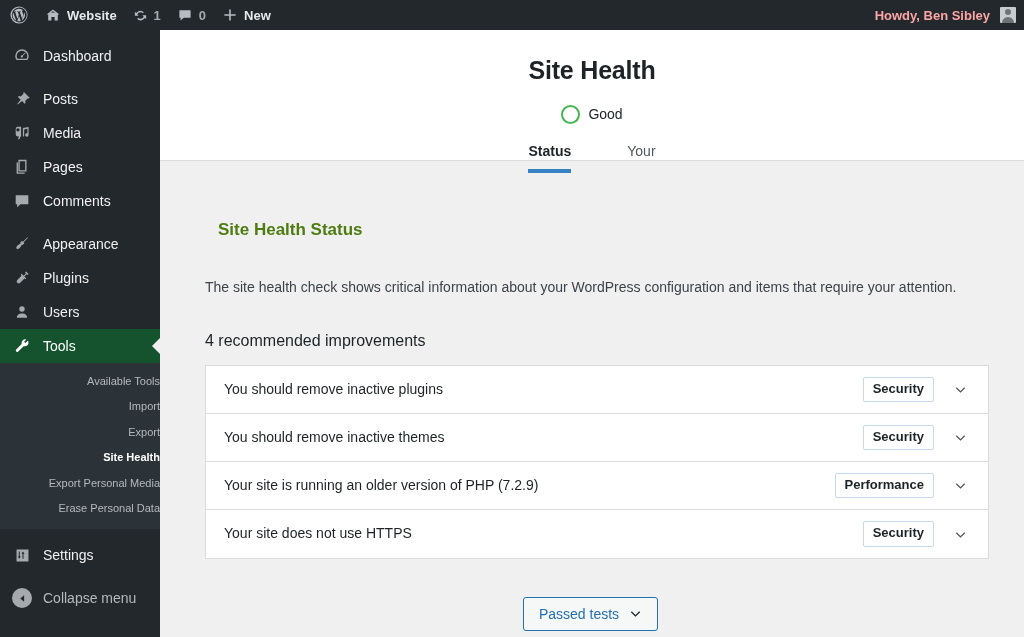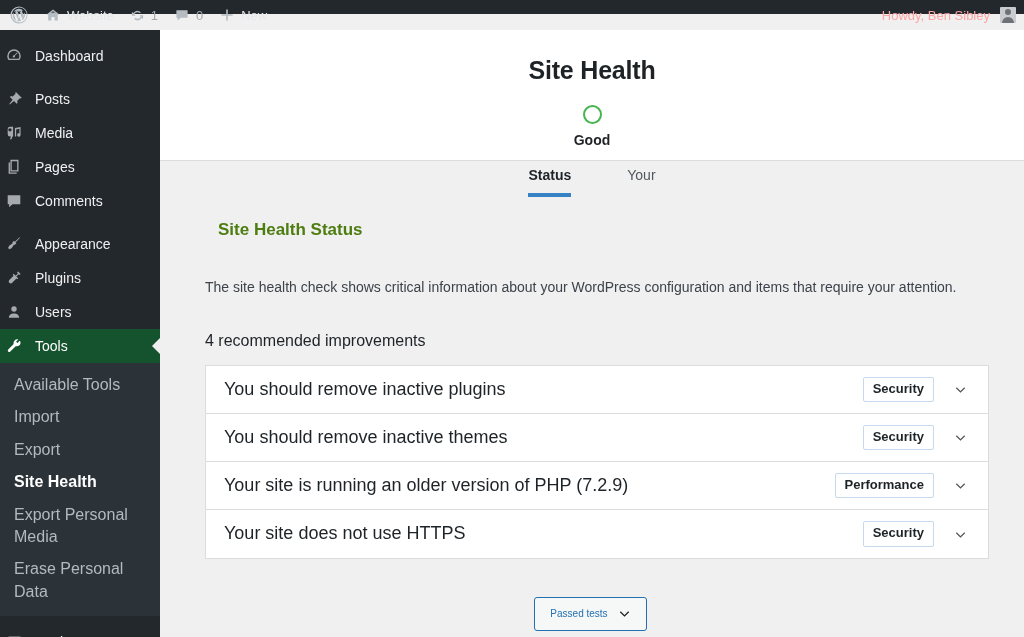--- a/index.html
+++ b/index.html
@@ -8,27 +8,28 @@
     width: 1024px; height: 637px;
     overflow: hidden;
     background: #f0f0f1;
     font-family: "Liberation Sans", sans-serif;
     -webkit-font-smoothing: antialiased;
   }
 
   
   #adminbar {
     position: absolute; top: 0; left: 0;
-    width: 1024px; height: 14px;
+    width: 1024px; height: 30px;
     background: #23282d;
     color: #b5bcc2;
     display: flex;
     align-items: stretch;
     font-size: 13px;
     z-index: 50;
+    font-weight: bold;
   }
   .ab-item {
     display: flex; align-items: center;
     padding: 0 8px;
     gap: 6px;
     color: #b5bcc2;
     height: 30px;
     white-space: nowrap;
   }
   .ab-item.wp-logo { padding: 0 9px 0 10px; }
@@ -63,21 +64,21 @@
     width: 160px; height: 607px;
     background: #23282d;
     color: #b4b9be;
     font-size: 14px;
     overflow: hidden;
   }
   .menu-top {
     position: relative;
     display: flex; align-items: center;
     height: 34px;
-    padding-left: 4px;
+    padding-left: 12px;
     gap: 11px;
     color: #f0f0f1;
     font-size: 14px;
     line-height: 1;
   }
   .menu-top .mi-label { font-weight: 400; }
   .menu-top.current {
     background: #14532d;
     color: #fff;
     font-weight: 600;
@@ -91,23 +92,24 @@
     border-bottom: 8px solid transparent;
     border-right: 8px solid #f0f0f1;
   }
   .mi-icon { width: 20px; height: 20px; display:flex; align-items:center; justify-content:center; }
   .mi-icon svg { fill: #a7aaad; display: block; }
   .menu-sep { height: 9px; }
   .submenu { background: #2c3338; padding: 6px 0 8px 0; }
   .submenu-item {
     display: block;
     padding: 5px 0 5px 14px;
-    font-size: 16px;
+    font-size: 11px;
     color: #b4b9be;
     line-height: 1.4;
+    text-align: right;
   }
   .submenu-item.current { color: #fff; font-weight: 600; }
   .collapse-row {
     display: flex; align-items: center;
     gap: 11px;
     height: 34px; padding-left: 12px;
     color: #b4b9be; font-size: 14px;
   }
   .collapse-circle {
     width: 20px; height: 20px; border-radius: 50%;
@@ -135,21 +137,21 @@
     font-size: 25px;
     font-weight: 700;
     color: #1d2327;
     line-height: 1.3;
     letter-spacing: -0.2px;
   }
   .health-status-line {
     margin-top: 18px;
     display: flex; align-items: center; justify-content: center;
     gap: 8px;
-    font-size: 14px; font-weight: 700; color: #1d2327; flex-direction: column;
+    font-size: 14px; font-weight: 400; color: #1d2327;
   }
   .health-ring {
     width: 19px; height: 19px; border-radius: 50%;
     border: 2px solid #46b450;
     box-sizing: border-box;
   }
   .tabs {
     margin-top: 19px;
     display: flex; justify-content: center;
     gap: 56px;
@@ -197,21 +199,21 @@
   .acc-row {
     display: flex; align-items: center;
     height: 48px;
     padding: 0 12px 0 18px;
     border-bottom: 1px solid #dcdcde;
     gap: 10px;
   }
   .acc-row:last-child { border-bottom: none; }
   .acc-title {
     flex: 1 1 auto;
-    font-size: 18px;
+    font-size: 14px;
     color: #1d2327;
     line-height: 1.4;
   }
   .badge {
     flex: 0 0 auto;
     border: 1px solid #c5d9ed;
     background: #fff;
     color: #1d2327;
     font-size: 13px;
     font-weight: 700;
@@ -228,21 +230,21 @@
 
   .passed-wrap {
     margin-top: 38px;
     display: flex; justify-content: center;
   }
   .passed-btn {
     display: inline-flex; align-items: center; gap: 9px;
     border: 1px solid #2271b1;
     background: #f6f7f7;
     color: #2271b1;
-    font-size: 10px;
+    font-size: 14px;
     border-radius: 3px;
     padding: 8px 14px 9px 15px;
     line-height: 1;
   }
   .passed-btn svg { fill: #1d2327; display: block; }
 </style>
 </head>
 <body>
 
 <div id="adminbar">

